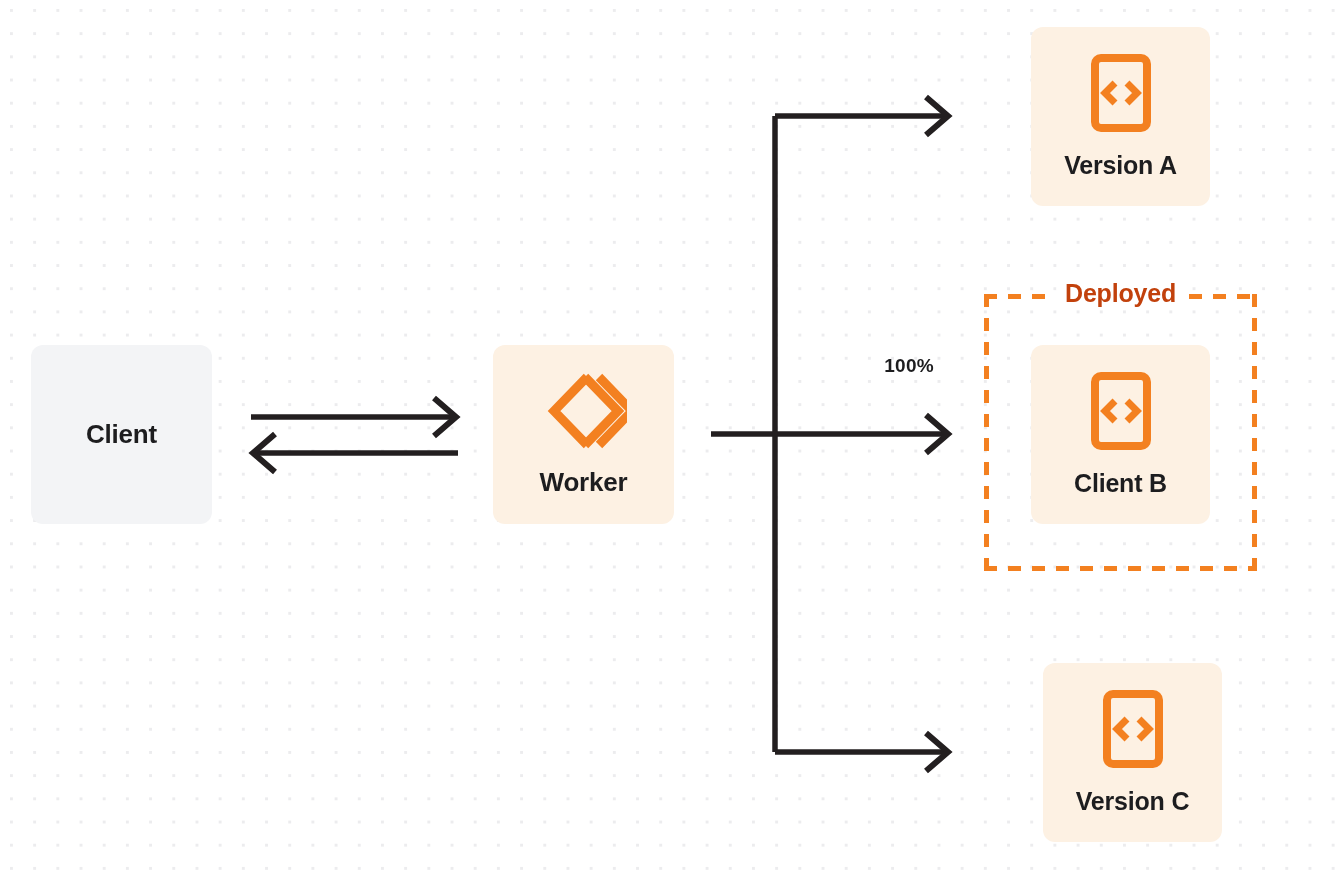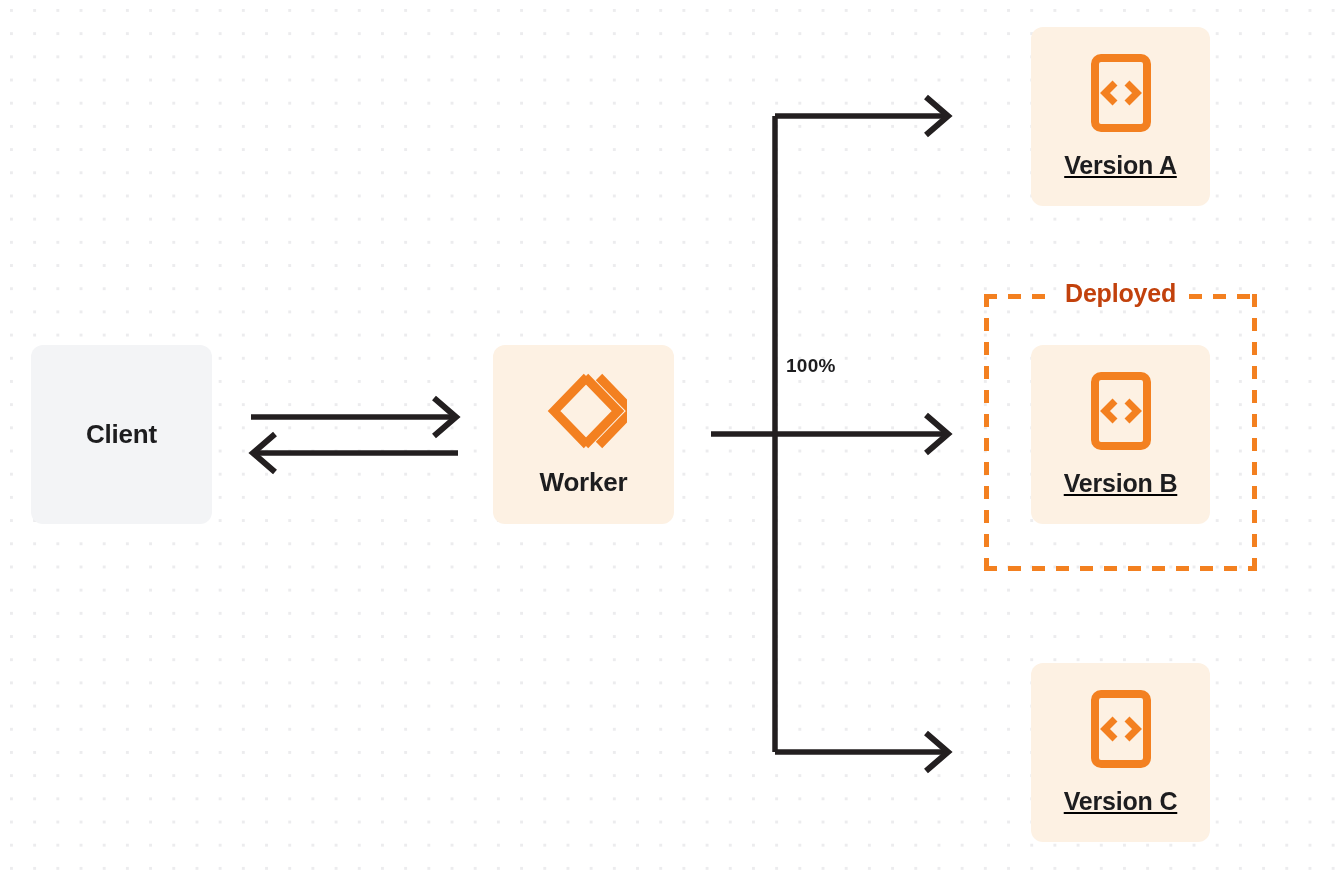--- a/index.html
+++ b/index.html
@@ -66,25 +66,24 @@
     font-size: 26px;
     margin-top: 16px;
   }
 
   
   .version-node {
     width: 179px;
     height: 179px;
     background-color: #fdf1e3;
     left: 1031px;
-    text-decoration: underline;
   }
   #version-a-node { top: 27px; }
   #version-b-node { top: 345px; }
-  #version-c-node { top: 663px; }
+  #version-c-node { top: 663px; margin-left: 12px; }
   .version-node .node-label {
     font-size: 25px;
     margin-top: 18px;
   }
 
   
   .icon-svg { display: block; }
 
   
   #deployed-group {
@@ -133,21 +132,21 @@
     height: 878px;
     pointer-events: none;
   }
 
   
   #traffic-label {
     position: absolute;
     left: 786px;
     top: 349px;
     width: 148px;
-    text-align: left;
+    text-align: right;
     font-size: 19px;
     font-weight: bold;
     color: #1d1d1f;
     line-height: 1.75;
     letter-spacing: 0.3px;
   }
   #traffic-label .pct { display: block; }
   #traffic-label .word { display: block; }
 </style>
 </head>
@@ -185,21 +184,21 @@
   </div>
 
   <div class="node version-node" id="version-b-node">
     <span>
       <svg class="icon-svg" width="62" height="80" viewBox="0 0 62 80" aria-hidden="true">
         <rect x="5" y="5" width="52" height="70" rx="6" ry="6" fill="none" stroke="#f38020" stroke-width="8"></rect>
         <path d="M25 30 L15 40 L25 50" fill="none" stroke="#f38020" stroke-width="7" stroke-linecap="butt" stroke-linejoin="miter"></path>
         <path d="M37 30 L47 40 L37 50" fill="none" stroke="#f38020" stroke-width="7" stroke-linecap="butt" stroke-linejoin="miter"></path>
       </svg>
     </span>
-    <span class="node-label">Version B</span>
+    <span class="node-label">Client B</span>
   </div>
 
   <div class="node version-node" id="version-c-node">
     <span>
       <svg class="icon-svg" width="62" height="80" viewBox="0 0 62 80" aria-hidden="true">
         <rect x="5" y="5" width="52" height="70" rx="6" ry="6" fill="none" stroke="#f38020" stroke-width="8"></rect>
         <path d="M25 30 L15 40 L25 50" fill="none" stroke="#f38020" stroke-width="7" stroke-linecap="butt" stroke-linejoin="miter"></path>
         <path d="M37 30 L47 40 L37 50" fill="none" stroke="#f38020" stroke-width="7" stroke-linecap="butt" stroke-linejoin="miter"></path>
       </svg>
     </span>

